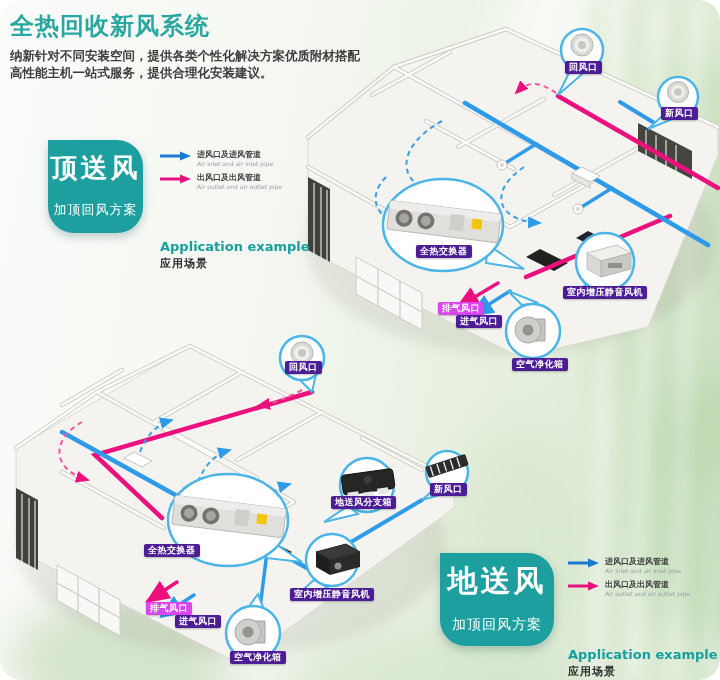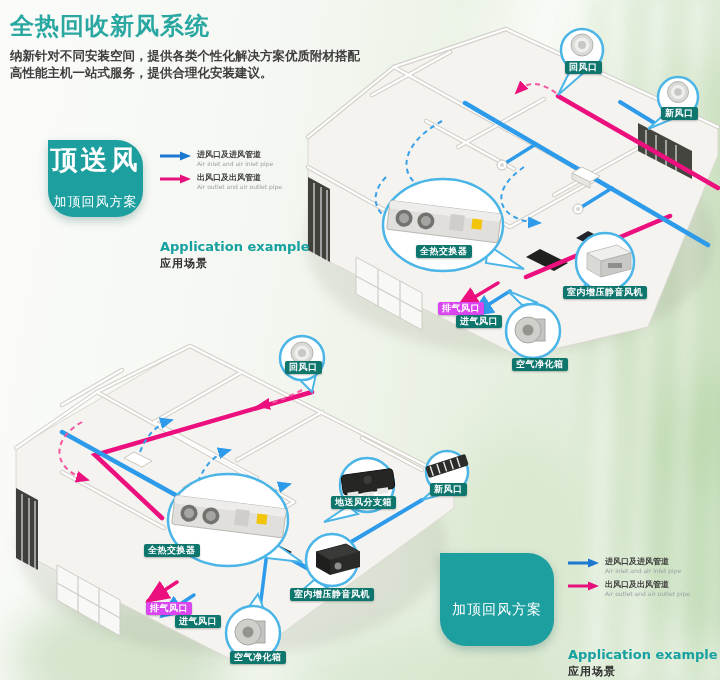--- a/index.html
+++ b/index.html
@@ -1,17 +1,17 @@
 <!DOCTYPE html>
 <html><head>
 <meta charset="utf-8">
 <style>
   html,body{margin:0;padding:0;}
   .page{position:relative;width:720px;height:680px;overflow:hidden;background:#fafbf8;
-        font-family:"DejaVu Sans",sans-serif;}
+        font-family:"DejaVu Sans",sans-serif;border-radius:22px;}
   
   .bg-base{position:absolute;inset:0;
     background:linear-gradient(100deg,#fbfcfa 0%,#f4f7f1 38%,#e9f1e2 62%,#d8e8d1 100%);}
   .blob{position:absolute;border-radius:50%;filter:blur(22px);}
   .blob.b1{left:595px;top:60px;width:230px;height:430px;background:rgba(188,214,172,.5);}
   .blob.b2{left:630px;top:370px;width:200px;height:280px;background:rgba(166,203,150,.5);}
   .blob.b3{left:10px;top:595px;width:220px;height:130px;background:rgba(173,205,157,.45);}
   .blob.b4{left:290px;top:630px;width:280px;height:110px;background:rgba(196,219,185,.4);}
   .blob.b5{left:440px;top:430px;width:150px;height:220px;background:rgba(210,228,198,.5);}
   .streak{position:absolute;left:430px;top:-60px;width:170px;height:380px;
@@ -20,21 +20,21 @@
   .bands{position:absolute;right:0;top:0;width:150px;height:680px;filter:blur(7px);opacity:.6;
     background:repeating-linear-gradient(92deg,rgba(255,255,255,.55) 0 16px,rgba(214,232,204,.4) 16px 40px);}
   
   .title{position:absolute;left:10px;top:10px;font-size:24px;font-weight:bold;color:#2aa7a1;letter-spacing:1px;}
   .subtitle{position:absolute;left:10px;top:47px;width:360px;font-size:12.5px;line-height:17px;
     color:#3e3e3e;font-weight:600;}
   
   .scheme{position:absolute;background:#1d9fa0;color:#fff;border-radius:0 26px 26px 26px;
     box-shadow:0 4px 10px rgba(0,70,70,.25);display:flex;flex-direction:column;
     align-items:center;justify-content:center;text-align:center;}
-  #scheme-top{left:48px;top:140px;width:95px;height:77px;}
+  #scheme-top{left:48px;top:140px;width:95px;height:93px;}
   #scheme-bottom{left:440px;top:553px;width:114px;height:93px;}
   .scheme-name{font-size:27px;font-weight:bold;letter-spacing:3px;line-height:1;}
   #scheme-bottom .scheme-name{font-size:30px;}
   .scheme-plan{font-size:13px;margin-top:20px;letter-spacing:1px;}
   #scheme-bottom .scheme-plan{font-size:14px;}
   
   .legend{position:absolute;}
   .legend-row{display:flex;align-items:flex-start;margin-bottom:6px;}
   .legend-row svg{display:block;margin-top:1px;margin-right:5px;}
   .legend-cn{font-size:8px;font-weight:bold;color:#3c3c3c;line-height:1.25;}
@@ -46,21 +46,21 @@
   .app-cn{font-size:11px;font-weight:bold;color:#2e2e2e;margin-top:2px;letter-spacing:1px;}
   #app-top{left:160px;top:191px;}
   #app-bottom{left:568px;top:599px;}
   
   .scene{position:absolute;}
   #scene-top{left:290px;top:25px;width:430px;height:362px;}
   #scene-bottom{left:2px;top:330px;width:468px;height:350px;}
   .badge{position:absolute;color:#fff;font-size:9px;font-weight:bold;line-height:1;
     padding:2px 4px;border-radius:2px;white-space:nowrap;letter-spacing:.5px;
     box-shadow:0 1px 2px rgba(0,0,0,.25);}
-  .badge.teal{background:#0f766e;}
+  .badge.teal{background:#4c1d95;}
   .badge.pink{background:#d946ef;}
 </style>
 </head>
 <body>
 
 <div class="page">
   <div class="bg-base"></div>
   <div class="blob b1"></div>
   <div class="blob b2"></div>
   <div class="blob b3"></div>
@@ -383,20 +383,21 @@
     <div class="badge pink" style="left:144px;top:272px">排气风口</div>
     <div class="badge teal" style="left:173px;top:285px">进气风口</div>
     <div class="badge teal" style="left:228px;top:321px">空气净化箱</div>
   </div>
 
   <div class="scheme" id="scheme-top">
     <div class="scheme-name">顶送风</div>
     <div class="scheme-plan">加顶回风方案</div>
   </div>
   <div class="scheme" id="scheme-bottom">
+    <div class="scheme-name">地送风</div>
     <div class="scheme-plan">加顶回风方案</div>
   </div>
 
   <div class="legend" id="legend-top">
     <div class="legend-row">
       <svg width="32" height="10">
           <polygon points="0,3.5 20,3.5 20,0.5 31,5 20,9.5 20,6.5 0,6.5" fill="#1b79d2"></polygon>
         </svg>
       <div>
           <div class="legend-cn">进风口及进风管道</div>

